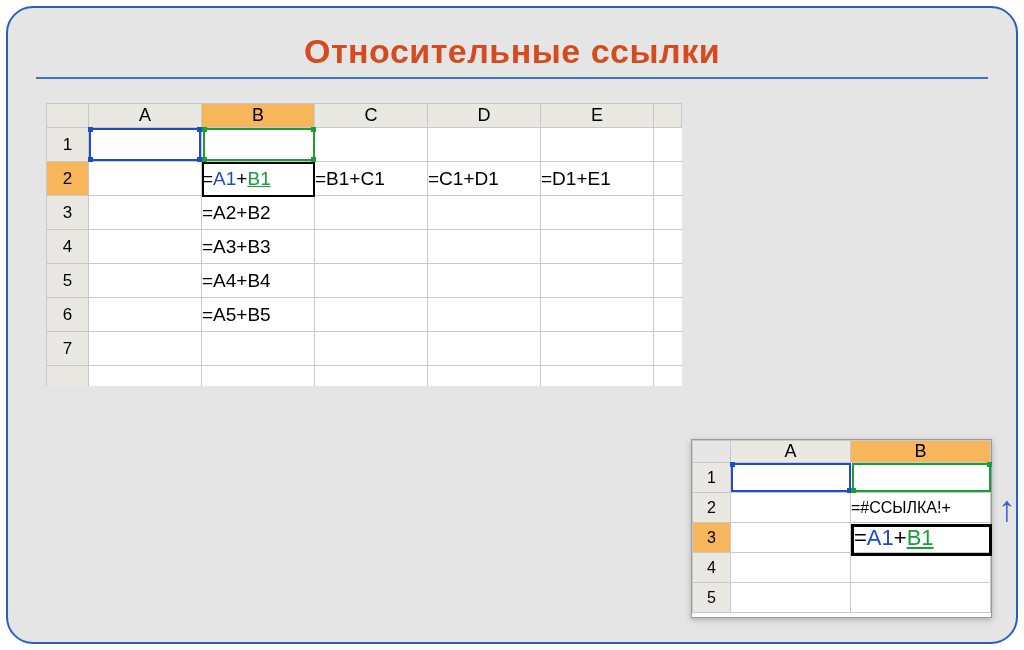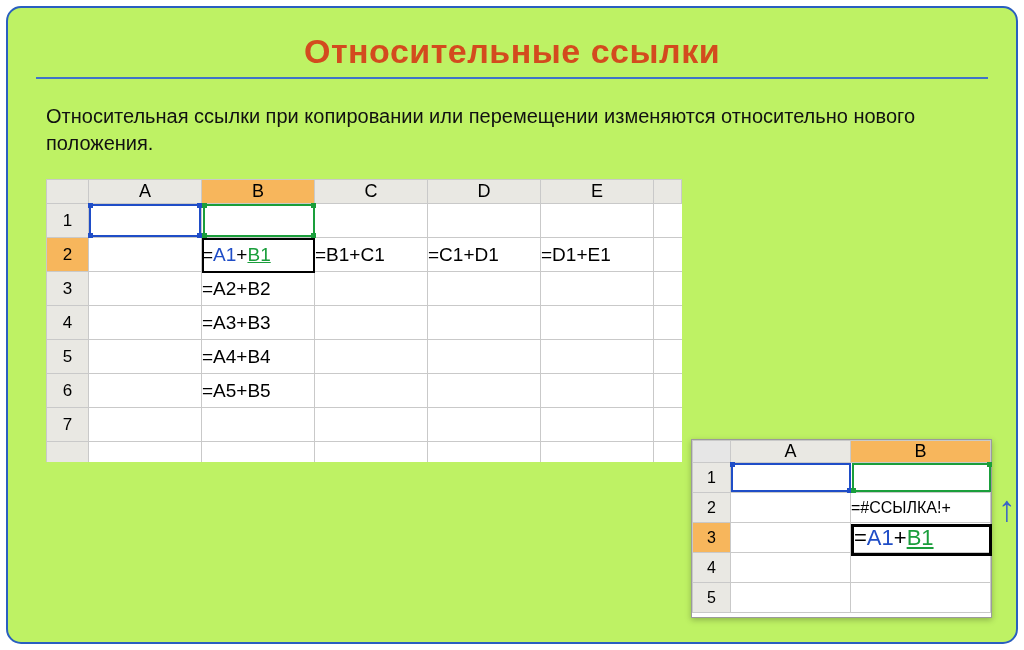--- a/index.html
+++ b/index.html
@@ -10,22 +10,22 @@
     height: 650px;
     font-family: Arial, sans-serif;
     background: #fff;
     position: relative;
     overflow: hidden;
   }
   .slide {
     position: absolute;
     inset: 6px;
     border: 2px solid #2a5fbf;
-    border-radius: 15px;
-    background: #bef264;
+    border-radius: 27px;
+    background: #e5e5e5;
     padding: 24px 36px 20px 36px;
   }
   .title {
     color: #d34b1e;
     font-size: 34px;
     font-weight: bold;
     text-align: center;
     margin: 0 0 6px 0;
     letter-spacing: 0.5px;
   }
@@ -137,21 +137,20 @@
     font-weight: bold;
     pointer-events:none;
   }
 </style>
 </head>
 <body>
 
 <div class="slide">
   <h1 class="title">Относительные ссылки</h1>
   <hr class="hr">
-  <p class="desc">Относительная ссылки при копировании или перемещении изменяются относительно нового положения.</p>
 
   <div class="main-wrap">
     <table class="sheet main">
       <tbody>
           <tr class="colhead">
         <th class="rowcorner"></th>
         <th>A</th>
         <th class="colhead-sel">B</th>
         <th>C</th>
         <th>D</th>

